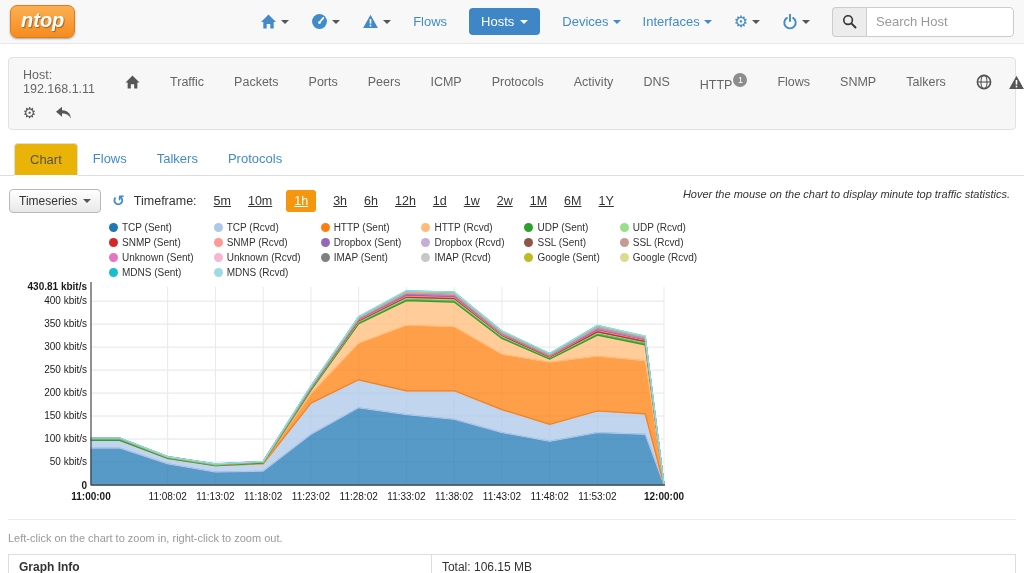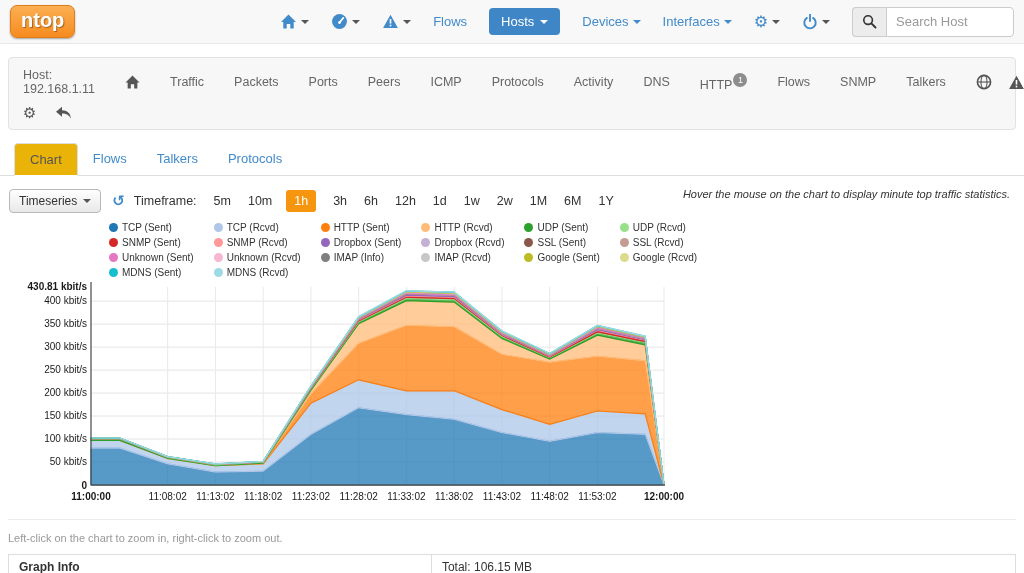--- a/index.html
+++ b/index.html
@@ -5,32 +5,32 @@
   * { margin:0; padding:0; box-sizing:border-box; }
   body {
     width:1024px; height:573px; overflow:hidden; position:relative;
     background:#fff; font-family:"Liberation Sans","DejaVu Sans",sans-serif; color:#333;
   }
   
   .navbar { display:flex; align-items:center; height:44px; background:#f8f8f8; border-bottom:1px solid #e7e7e7; }
   .logo {
     margin-left:10px; padding:3px 10px 5px; font-size:20px; font-weight:bold; color:#fff;
     background:linear-gradient(#fbaf53,#f68b1f); border:1px solid #dd7d1b; border-radius:7px;
-    text-shadow:1px 1px 1px rgba(0,0,0,.35); box-shadow:0 1px 2px rgba(0,0,0,.35);
+    text-shadow:1px 1px 1px rgba(0,0,0,.35); box-shadow:0 1px 2px rgba(0,0,0,.35);font-style:italic;
   }
   .nav-right { margin-left:auto; display:flex; align-items:center; gap:22px; padding-right:10px; }
   .nav-item { display:flex; align-items:center; gap:4px; color:#428bca; text-decoration:none; font-size:13px; cursor:pointer; }
   .nav-item svg { display:block; }
   .caret { display:inline-block; width:0; height:0; border-top:4px solid #555; border-left:4px solid transparent; border-right:4px solid transparent; }
   .caret.blue { border-top-color:#428bca; }
   .caret.white { border-top-color:#fff; }
   .hosts-btn { background:#3e86c6; border-radius:4px; padding:6px 12px; color:#fff; font-size:13px; display:flex; align-items:center; gap:6px; cursor:pointer; }
   .search-group { display:flex; align-items:center; }
   .search-addon { width:34px; height:30px; background:#ececec; border:1px solid #ccc; border-right:none; border-radius:4px 0 0 4px; display:flex; align-items:center; justify-content:center; }
-  .search-input { width:128px; height:30px; border:1px solid #ccc; border-radius:0 4px 4px 0; padding:0 9px; font-size:13px; color:#555; outline:none; background:#fff; }
+  .search-input { width:148px; height:30px; border:1px solid #ccc; border-radius:0 4px 4px 0; padding:0 9px; font-size:13px; color:#555; outline:none; background:#fff; }
   .search-input::placeholder { color:#999; }
   
   .host-bar { margin:13px 8px 0; background:#f7f7f7; border:1px solid #e2e2e2; border-radius:4px; padding:10px 14px 9px; }
   .host-row1 { display:flex; align-items:center; gap:30px; font-size:12.5px; color:#666; }
   .host-row1 .hitem { cursor:pointer; white-space:nowrap; }
   .hicons { margin-left:auto; display:flex; align-items:center; gap:16px; }
   .hicon { cursor:pointer; display:flex; align-items:center; }
   .hicon.active-box { background:#e4e4e4; border-radius:3px; padding:4px 7px; }
   .badge-sup {
     display:inline-block; background:#8d8d8d; color:#fff; width:14px; height:14px; border-radius:50%;
@@ -41,21 +41,21 @@
   .gear-glyph.blue { color:#428bca; font-size:16px; }
   
   .tabs { margin-top:13px; display:flex; border-bottom:1px solid #ddd; padding-left:14px; }
   .tab { padding:8px 15px; font-size:13px; color:#428bca; cursor:pointer; margin-bottom:-1px; }
   .tab.active { background:#eab308; border:1px solid #ddd; border-bottom:1px solid #fff; border-radius:4px 4px 0 0; color:#555; }
   
   .controls { margin:13px 0 0 9px; display:flex; align-items:center; font-size:12.5px; color:#333; }
   .btn-timeseries { font-size:12px; padding:4px 9px; background:linear-gradient(#fff,#e8e8e8); border:1px solid #b8b8b8; border-radius:4px; color:#333; display:flex; align-items:center; gap:6px; cursor:pointer; }
   .history-ico { color:#428bca; font-size:15px; font-weight:bold; margin-left:11px; cursor:pointer; line-height:12px; }
   .tf-label { margin-left:9px; }
-  .tf-opt { margin-left:17px; cursor:pointer; }
+  .tf-opt { margin-left:17px; cursor:pointer;text-decoration:underline; }
   .tf-opt.selected { background:#f6950e; color:#fff; padding:4px 8px; border-radius:3px; margin-left:14px; }
   .hover-hint { position:absolute; right:14px; top:188px; font-size:11px; font-style:italic; color:#333; }
   
   .legend { margin:8px 0 0 109px; display:grid; grid-template-columns:repeat(6,auto); justify-content:start; column-gap:20px; row-gap:2px; font-size:10px; color:#333; }
   .legend-item { display:flex; align-items:center; gap:4px; cursor:pointer; line-height:13px; }
   .legend-dot { width:9px; height:9px; border-radius:50%; display:inline-block; flex:0 0 auto; }
   
   .chart-wrap { margin-left:24px; }
   .chart-wrap svg { display:block; }
   
@@ -283,21 +283,21 @@
     <div class="legend-item">
       <span class="legend-dot" style="background: rgb(227, 119, 194);"></span>
       <span>Unknown (Sent)</span>
     </div>
     <div class="legend-item">
       <span class="legend-dot" style="background: rgb(247, 182, 210);"></span>
       <span>Unknown (Rcvd)</span>
     </div>
     <div class="legend-item">
       <span class="legend-dot" style="background: rgb(127, 127, 127);"></span>
-      <span>IMAP (Info)</span>
+      <span>IMAP (Sent)</span>
     </div>
     <div class="legend-item">
       <span class="legend-dot" style="background: rgb(199, 199, 199);"></span>
       <span>IMAP (Rcvd)</span>
     </div>
     <div class="legend-item">
       <span class="legend-dot" style="background: rgb(188, 189, 34);"></span>
       <span>Google (Sent)</span>
     </div>
     <div class="legend-item">

